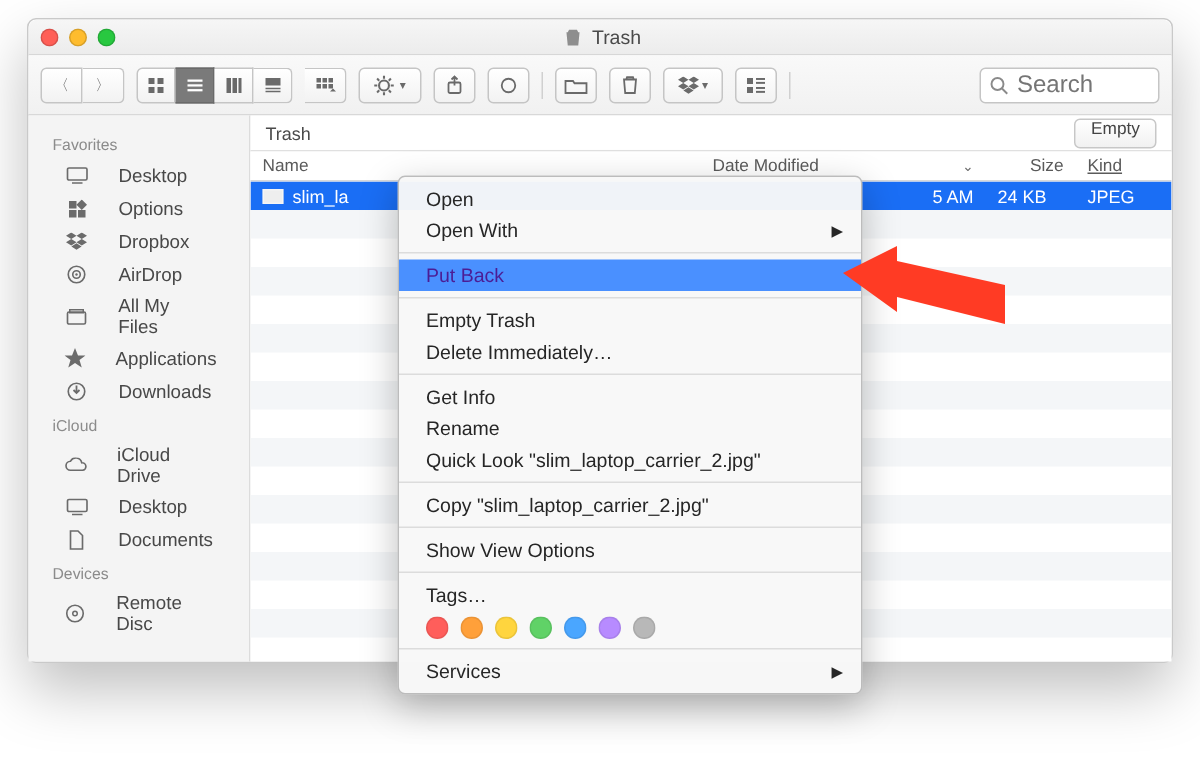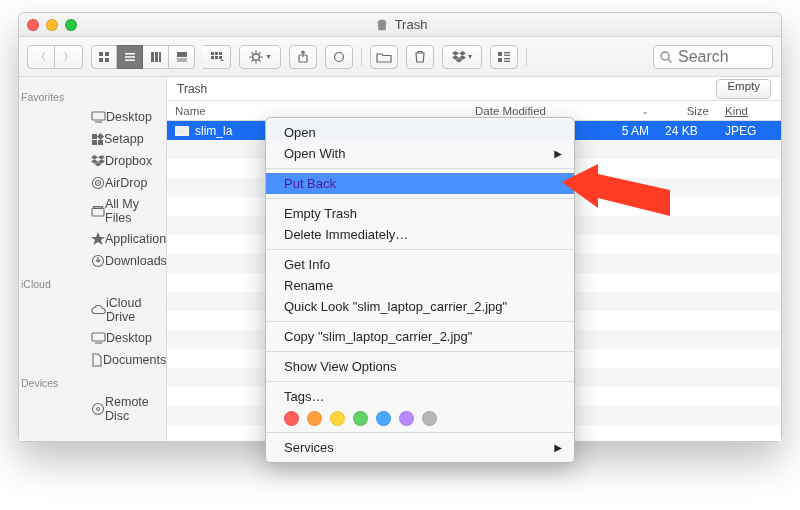--- a/index.html
+++ b/index.html
@@ -18,22 +18,22 @@
 .seg .btn:first-child { border-radius: 4px 0 0 4px; } .seg .btn:last-child { border-radius: 0 4px 4px 0; border-left: none; }
 .seg .btn + .btn { border-left: none; }
 .btn.icon { width: 28px; }
 .btn.view { width: 26px; }
 .btn.view.active { background: #7a7a7a; color: #fff; border-color: #6a6a6a; }
 .search { flex: none; width: 120px; margin-left: auto; position: relative; }
 .search input { width: 100%; height: 24px; border: 1px solid #c5c5c5; border-radius: 4px; padding-left: 24px; font-size: 16px; background: #fff; }
 .search .sicon { position: absolute; left: 6px; top: 5px; }
 .body { display: flex; height: calc(100% - 64px); }
 .sidebar { width: 148px; background: #f4f4f4; border-right: 1px solid #dcdcdc; padding: 8px 0; overflow: hidden; font-size: 12.5px; color: #484848; }
-.sb-head { font-size: 10.5px; color: #8b8b8b; text-transform: none; padding: 6px 2px 3px; }
-.sb-item { display: flex; align-items: center; gap: 0; padding: 3px 24px; cursor: default; margin-left: 48px; }
+.sb-head { font-size: 10.5px; color: #8b8b8b; text-transform: none; padding: 6px 16px 3px; }
+.sb-item { display: flex; align-items: center; gap: 20px; padding: 3px 24px; cursor: default; }
 .sb-item .ic { width: 16px; height: 16px; display: flex; align-items: center; justify-content: center; color: #6b6b6b; }
 .main { flex: 1; display: flex; flex-direction: column; background: #fff; position: relative; }
 .pathbar { height: 24px; display: flex; align-items: center; padding: 0 10px; font-size: 12px; color: #4a4a4a; border-bottom: 1px solid #e0e0e0; }
 .pathbar .spacer { flex: 1; }
 .empty-btn { height: 20px; padding: 0 10px; border: 1px solid #c7c7c7; border-radius: 4px; background: linear-gradient(#fff,#f1f1f1); font-size: 11.5px; color: #444; display: flex; align-items: flex-start; }
 .columns { height: 20px; display: flex; align-items: center; font-size: 11.5px; color: #5a5a5a; border-bottom: 1px solid #d8d8d8; background: #fff; }
 .col { padding: 0 8px; display: flex; align-items: center; }
 .col.name { width: 300px; } .col.date { width: 190px; } .col.size { width: 60px; text-align: right; justify-content: flex-end; } .col.kind { flex: 1; text-decoration: underline; }
 .rows { flex: 1; overflow: hidden; }
 .row { height: 19px; display: flex; align-items: center; font-size: 12px; }
@@ -208,21 +208,21 @@
         </div>
       <div class="sb-item">
           <span class="ic">
             <svg width="13" height="13" viewBox="0 0 13 13">
               <rect x="1" y="1" width="5" height="5" fill="#6b6b6b"></rect>
               <rect x="7" y="1" width="5" height="5" fill="#6b6b6b" transform="rotate(45 9.5 3.5)"></rect>
               <rect x="1" y="7" width="5" height="5" fill="#6b6b6b"></rect>
               <rect x="7" y="7" width="5" height="5" fill="#6b6b6b"></rect>
             </svg>
           </span>
-          <span>Setapp</span>
+          <span>Options</span>
         </div>
       <div class="sb-item">
           <span class="ic">
             <svg width="14" height="12" viewBox="0 0 14 12">
               <path fill="#6b6b6b" d="M3.5 0L0 2.2l3.5 2.2L7 2.2 3.5 0zm7 0L7 2.2l3.5 2.2L14 2.2 10.5 0zM0 6.5l3.5 2.2L7 6.5 3.5 4.3 0 6.5zm10.5-2.2L7 6.5l3.5 2.2L14 6.5l-3.5-2.2zM3.6 9.3L7 11.5l3.4-2.2L7 7.1 3.6 9.3z"></path>
             </svg>
           </span>
           <span>Dropbox</span>
         </div>
       <div class="sb-item">

